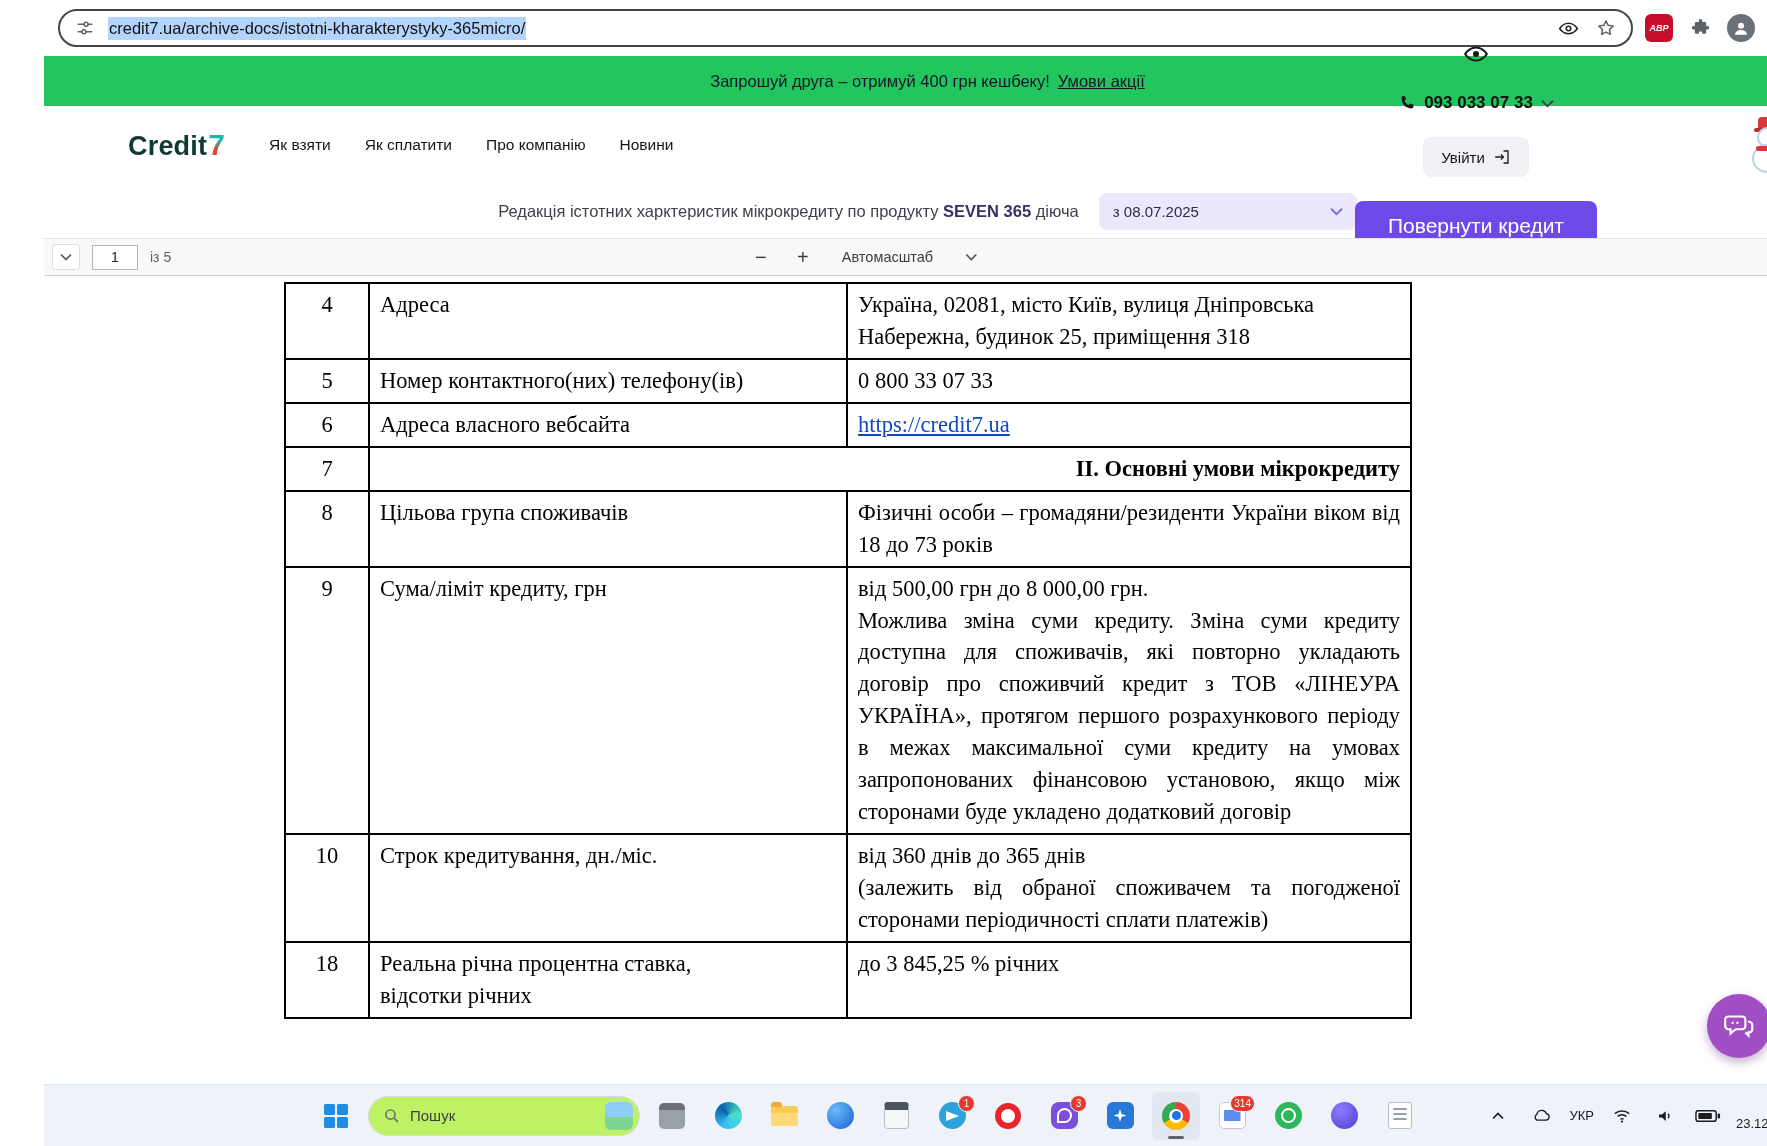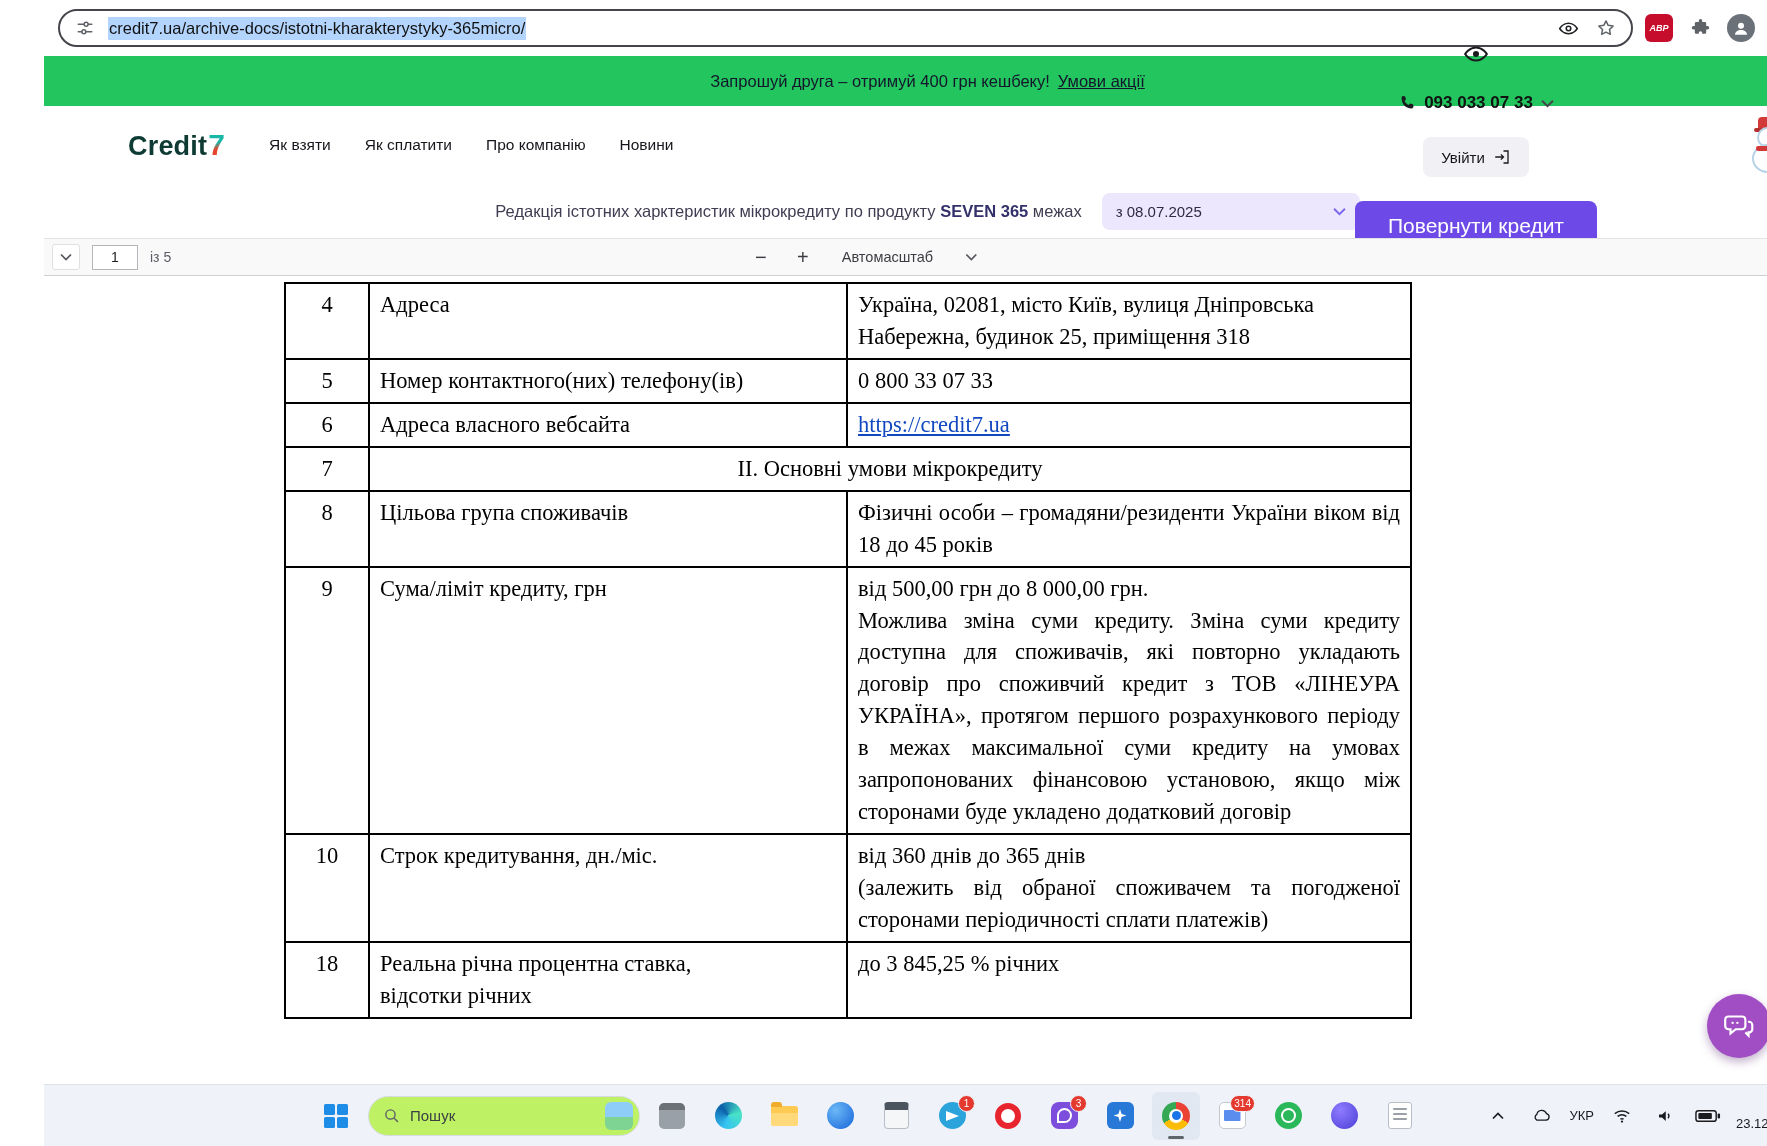--- a/index.html
+++ b/index.html
@@ -52,21 +52,21 @@
   .page-total{font-size:14px;color:#5c5c64;}
   .zoom-center{position:absolute;left:50%;transform:translateX(calc(-50% - 60px));display:flex;align-items:center;gap:16px;}
   .zoom-btn{width:26px;height:26px;border:none;background:transparent;font-size:20px;color:#3c3c43;cursor:pointer;display:flex;align-items:center;justify-content:center;font-family:inherit;}
   .zoom-select{display:flex;align-items:center;gap:32px;padding:4px 10px;border-radius:3px;cursor:pointer;font-size:14.5px;color:#3c3c43;}
 
   
   .pdf-area{position:relative;flex:1;background:#fff;overflow:hidden;}
   .doc-table{position:absolute;left:240px;top:6px;width:1126px;border-collapse:collapse;table-layout:fixed;font-family:"Liberation Serif",serif;font-size:22.5px;line-height:1.42;color:#000;}
   .doc-table td{border:2px solid #000;vertical-align:top;padding:5px 10px;}
   .doc-table td.num{text-align:center;padding:5px 2px;}
-  .doc-table td.section{text-align:center;font-weight:normal;}
+  .doc-table td.section{text-align:right;font-weight:bold;}
   .val.justify{text-align:justify;}
   .pre{white-space:pre-line;}
   .doclink{color:#1148c0;text-decoration:underline;cursor:pointer;}
 
   .chat-bubble{position:absolute;right:40px;bottom:26px;width:64px;height:64px;border-radius:50%;background:#a14ec4;display:flex;align-items:center;justify-content:center;box-shadow:0 4px 10px rgba(80,30,110,.35);cursor:pointer;}
 
   
   .scrollbar{position:absolute;right:0;top:56px;bottom:62px;width:14px;background:#f1f1f3;border-left:1px solid #e3e3e6;}
   .scroll-thumb{position:absolute;left:2px;right:2px;top:300px;height:640px;background:#c4c6ca;border-radius:6px;cursor:pointer;}
 
@@ -208,21 +208,21 @@
         <div class="sm-head"></div>
         <div class="sm-body"></div>
         <div class="sm-scarf"></div>
     </div>
   </header>
 
   <div class="subheader">
     <span class="caption">
       <span>Редакція істотних харктеристик мікрокредиту по продукту</span>
       <b>SEVEN 365</b>
-      <span>межах</span>
+      <span>діюча</span>
     </span>
     <div class="date-select">
       <span>з 08.07.2025</span>
       <svg width="13" height="9" viewBox="0 0 12 8">
           <path d="M1 1.5l5 5 5-5" stroke="#7b68ee" stroke-width="1.8" fill="none"></path>
         </svg>
     </div>
   </div>
 
   <div class="pdfbar">
@@ -270,21 +270,21 @@
         <td class="lbl">Адреса власного вебсайта</td>
         <td class="val"><a class="doclink">https://credit7.ua</a></td>
       </tr>
       <tr>
         <td class="num">7</td>
         <td class="section" colspan="2">ІІ. Основні умови мікрокредиту</td>
       </tr>
       <tr>
         <td class="num">8</td>
         <td class="lbl">Цільова група споживачів</td>
-        <td class="val justify">Фізичні особи – громадяни/резиденти України віком від 18 до 45 років</td>
+        <td class="val justify">Фізичні особи – громадяни/резиденти України віком від 18 до 73 років</td>
       </tr>
       <tr>
         <td class="num">9</td>
         <td class="lbl">Сума/ліміт кредиту, грн</td>
         <td class="val justify pre">від 500,00 грн до 8 000,00 грн.
 Можлива зміна суми кредиту. Зміна суми кредиту доступна для споживачів, які повторно укладають договір про споживчий кредит з ТОВ «ЛІНЕУРА УКРАЇНА», протягом першого розрахункового періоду в межах максимальної суми кредиту на умовах запропонованих фінансовою установою, якщо між сторонами буде укладено додатковий договір</td>
       </tr>
       <tr>
         <td class="num">10</td>
         <td class="lbl">Строк кредитування, дн./міс.</td>

